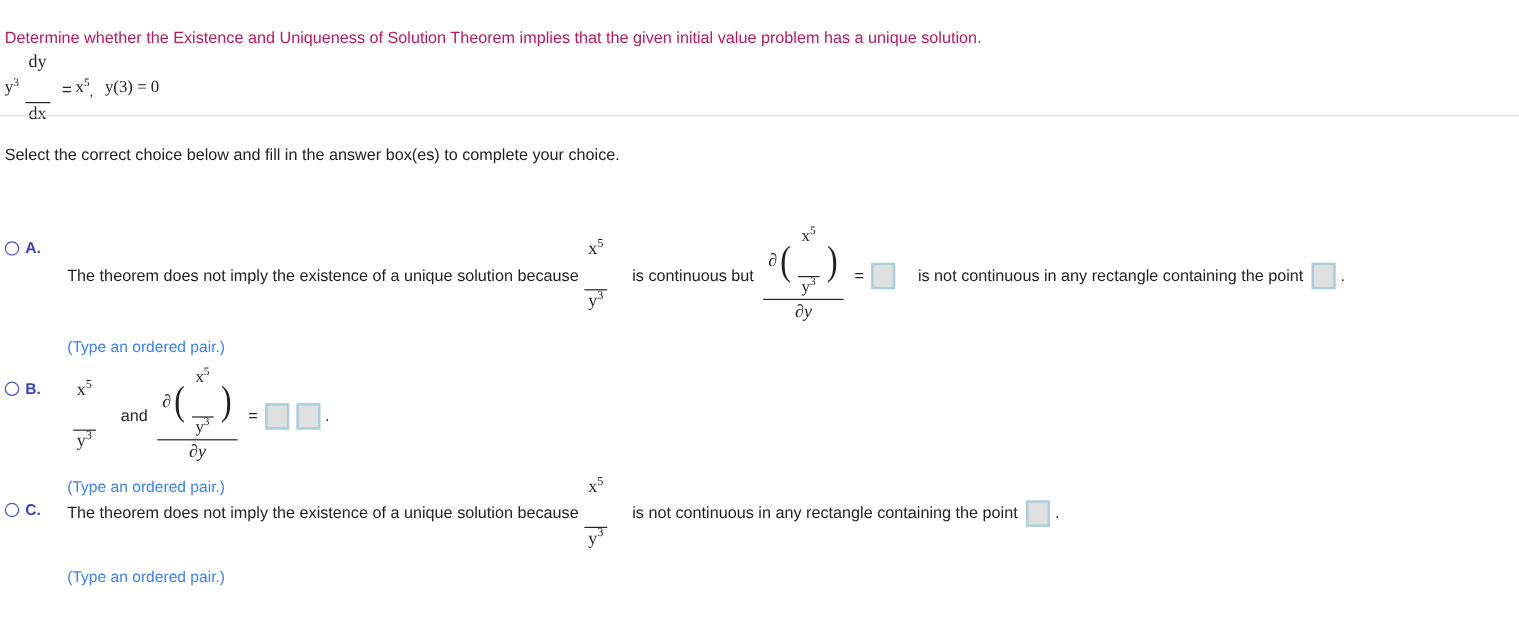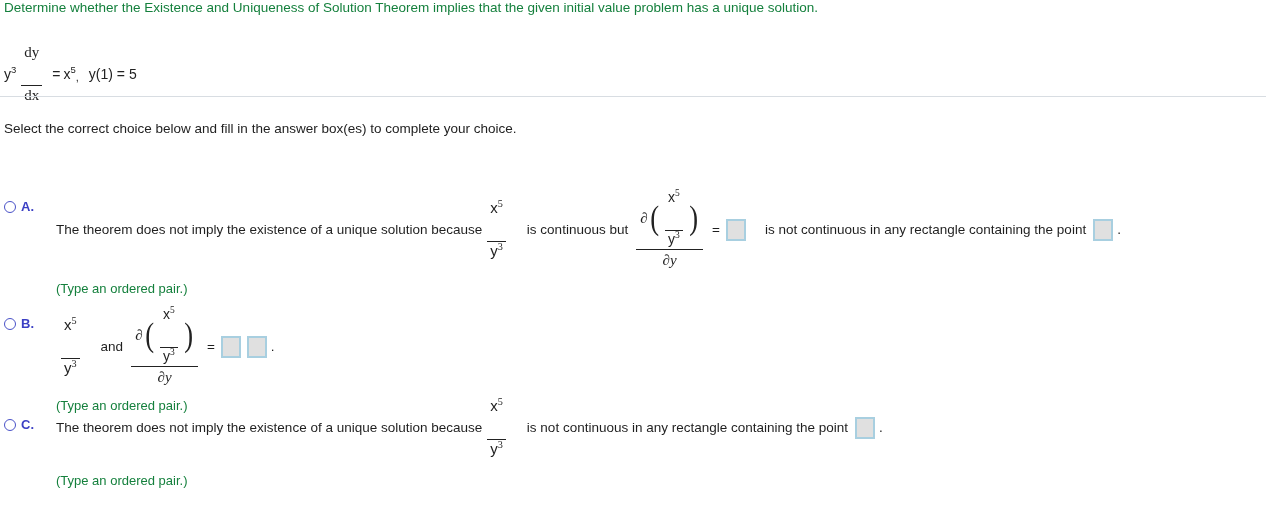--- a/index.html
+++ b/index.html
@@ -13,23 +13,23 @@
     font-family: "Liberation Sans", sans-serif;
     color: #1a1a1a;
     font-size: 13.5px;
     position: relative;
     overflow: hidden;
   }
 
   .question-stem {
     position: absolute;
     left: 4px;
-    top: 0;
+    top: 24px;
     font-size: 13.5px;
-    color: #15803d;
+    color: #be185d;
     white-space: nowrap;
   }
 
   .given-equation {
     position: absolute;
     left: 4px;
     top: 44px;
     font-size: 14px;
     color: #222222;
     display: flex;
@@ -48,21 +48,21 @@
   .instruction {
     position: absolute;
     left: 4px;
     top: 121px;
     font-size: 13.5px;
     color: #222222;
   }
 
   
   .math {
-    font-family: Liberation Sans, sans-serif;
+    font-family: Liberation Serif, serif;
     font-style: normal;
     text-align: center;
   }
   sup.exp {
     font-size: 0.68em;
     vertical-align: super;
     line-height: 0;
   }
   .frac {
     display: inline-flex;
@@ -184,21 +184,21 @@
   }
   .choice-main {
     display: flex;
     align-items: center;
     font-size: 13.5px;
     color: #1f1f1f;
     white-space: nowrap;
     min-height: 30px;
   }
   .type-note {
-    color: #15803d;
+    color: #3b82f6;
     font-size: 13px;
     font-family: "Liberation Sans", sans-serif;
     margin-top: 12px;
   }
   #choice-c .type-note { margin-top: 16px; }
 
   .txt { font-family: "Liberation Sans", sans-serif; }
   .sp-l { margin-left: 16px; }
   .sp-r { margin-right: 4px; }
   .eqsign {
@@ -214,21 +214,21 @@
 
 <div class="given-equation">
   <span class="math"><span>y</span><sup class="exp">3</sup></span>
   <span class="frac">
     <span class="num">dy</span>
     <span class="den">dx</span>
   </span>
   <span class="eqsign">=</span>
   <span class="math"><span>x</span><sup class="exp">5</sup></span>
   <span class="math" style="margin-right:10px;margin-top:6px;font-size:11px;">,</span>
-  <span class="math">y(1) = 5</span>
+  <span class="math">y(3) = 0</span>
 </div>
 
 <div class="divider"></div>
 
 <div class="instruction">Select the correct choice below and fill in the answer box(es) to complete your choice.</div>
 
 <div class="choice" id="choice-a">
   <div class="choice-radio-group">
     <span class="radio"></span>
     <span class="choice-letter">A.</span>

